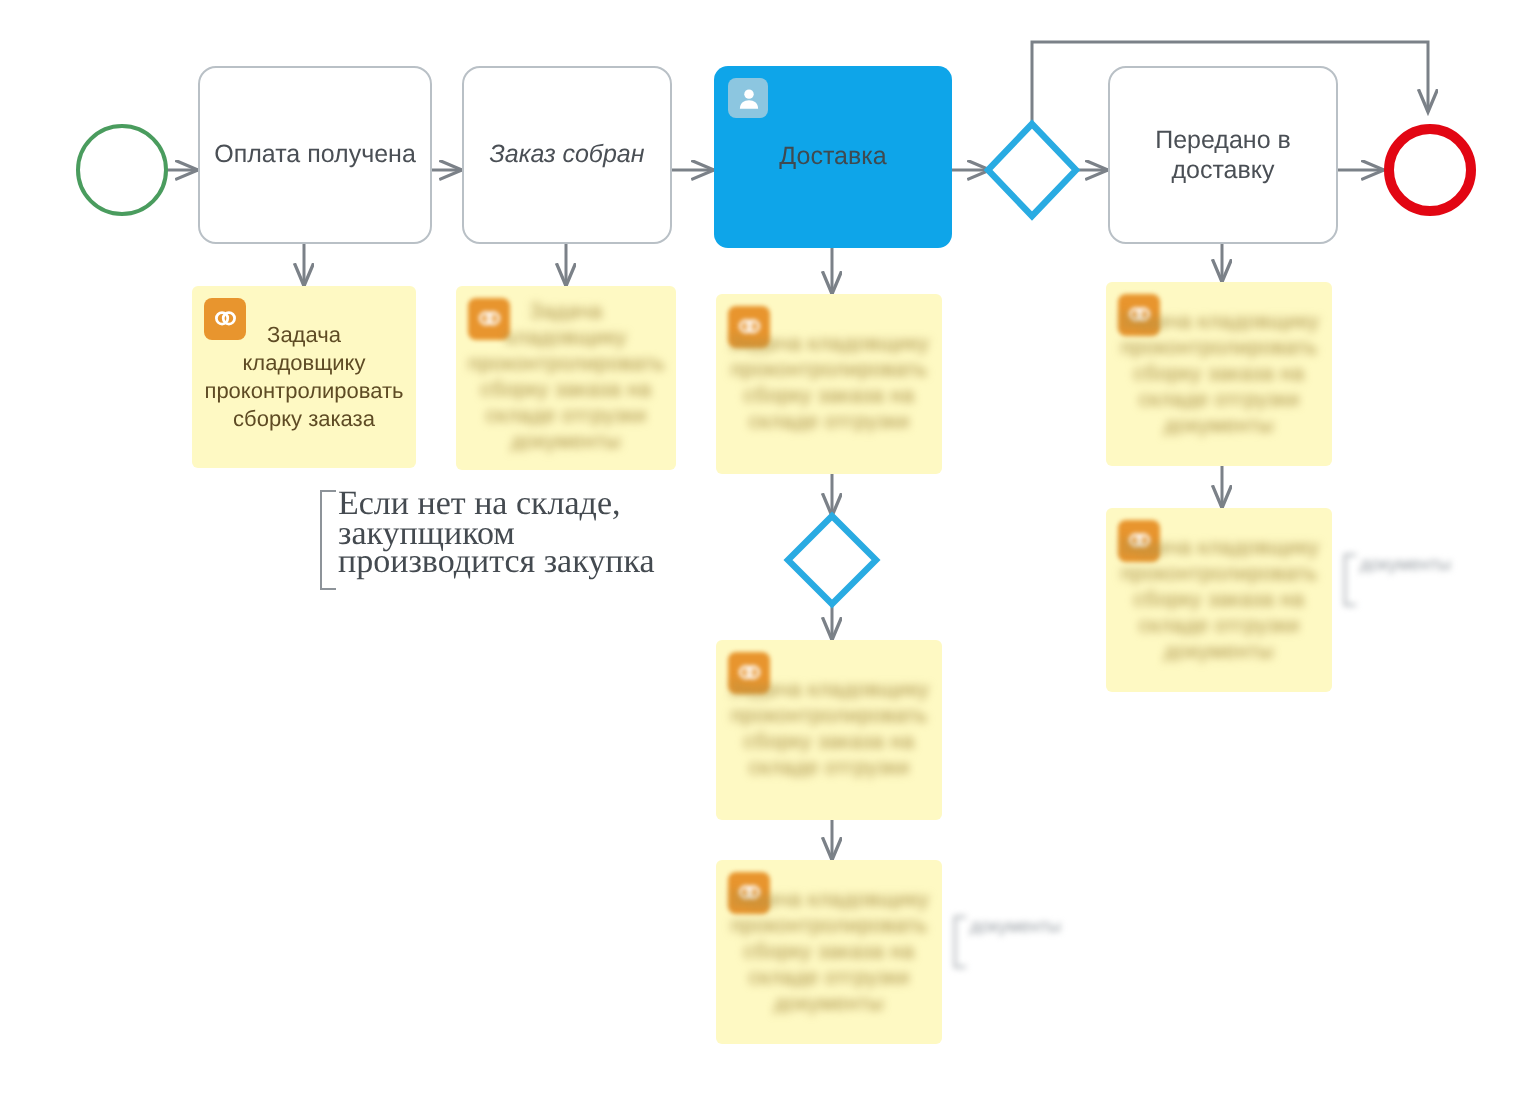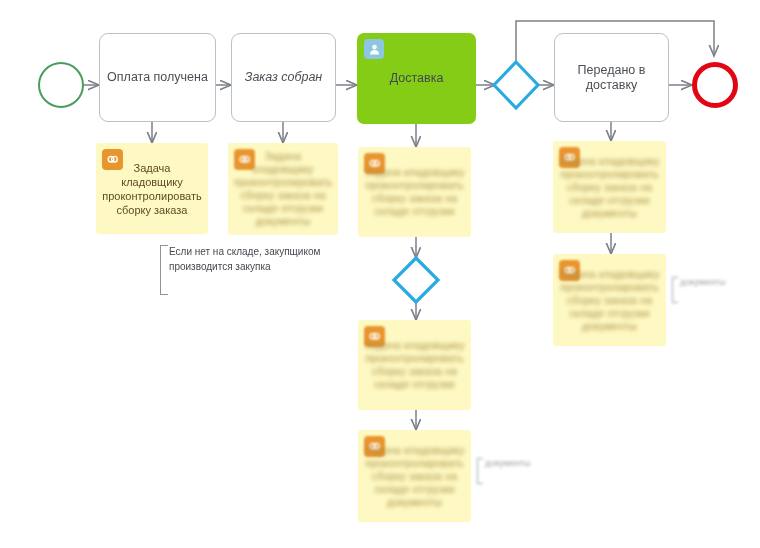--- a/index.html
+++ b/index.html
@@ -22,21 +22,21 @@
     border-radius:9px;
     background:#ffffff;
     display:flex;align-items:center;justify-content:center;
     text-align:center;
     color:#4a4f55;
     font-size:12.5px;
     line-height:15px;
     padding:4px 6px;
   }
   .task.blue{
-    background:#84cc16;
+    background:#0ea5e9;
     border:none;
     border-radius:7px;
     color:#3f4a50;
   }
   .person-badge{
     position:absolute;left:7px;top:6px;
     width:20px;height:20px;border-radius:4px;
     background:#8cc6e0;
     display:flex;align-items:center;justify-content:center;
   }
@@ -74,23 +74,24 @@
     background:#e8952e;
     display:flex;align-items:center;justify-content:center;
   }
   .note-badge svg{display:block;}
   .note.blurred .note-badge{filter:blur(1.1px);-webkit-filter:blur(1.1px);}
 
   
   .annot{
     position:absolute;
     color:#444a50;
-    font-size:10px;
+    font-size:17px;
     line-height:14.5px;
     padding-left:9px;
+    font-family:Liberation Serif, serif;
   }
   .annot .brk{
     position:absolute;left:0;top:0;bottom:0;width:7px;
     border-left:1.4px solid #8d9399;
     border-top:1.4px solid #8d9399;
     border-bottom:1.4px solid #8d9399;
   }
   .mini-annot{
     position:absolute;
     font-size:9px;line-height:11px;

